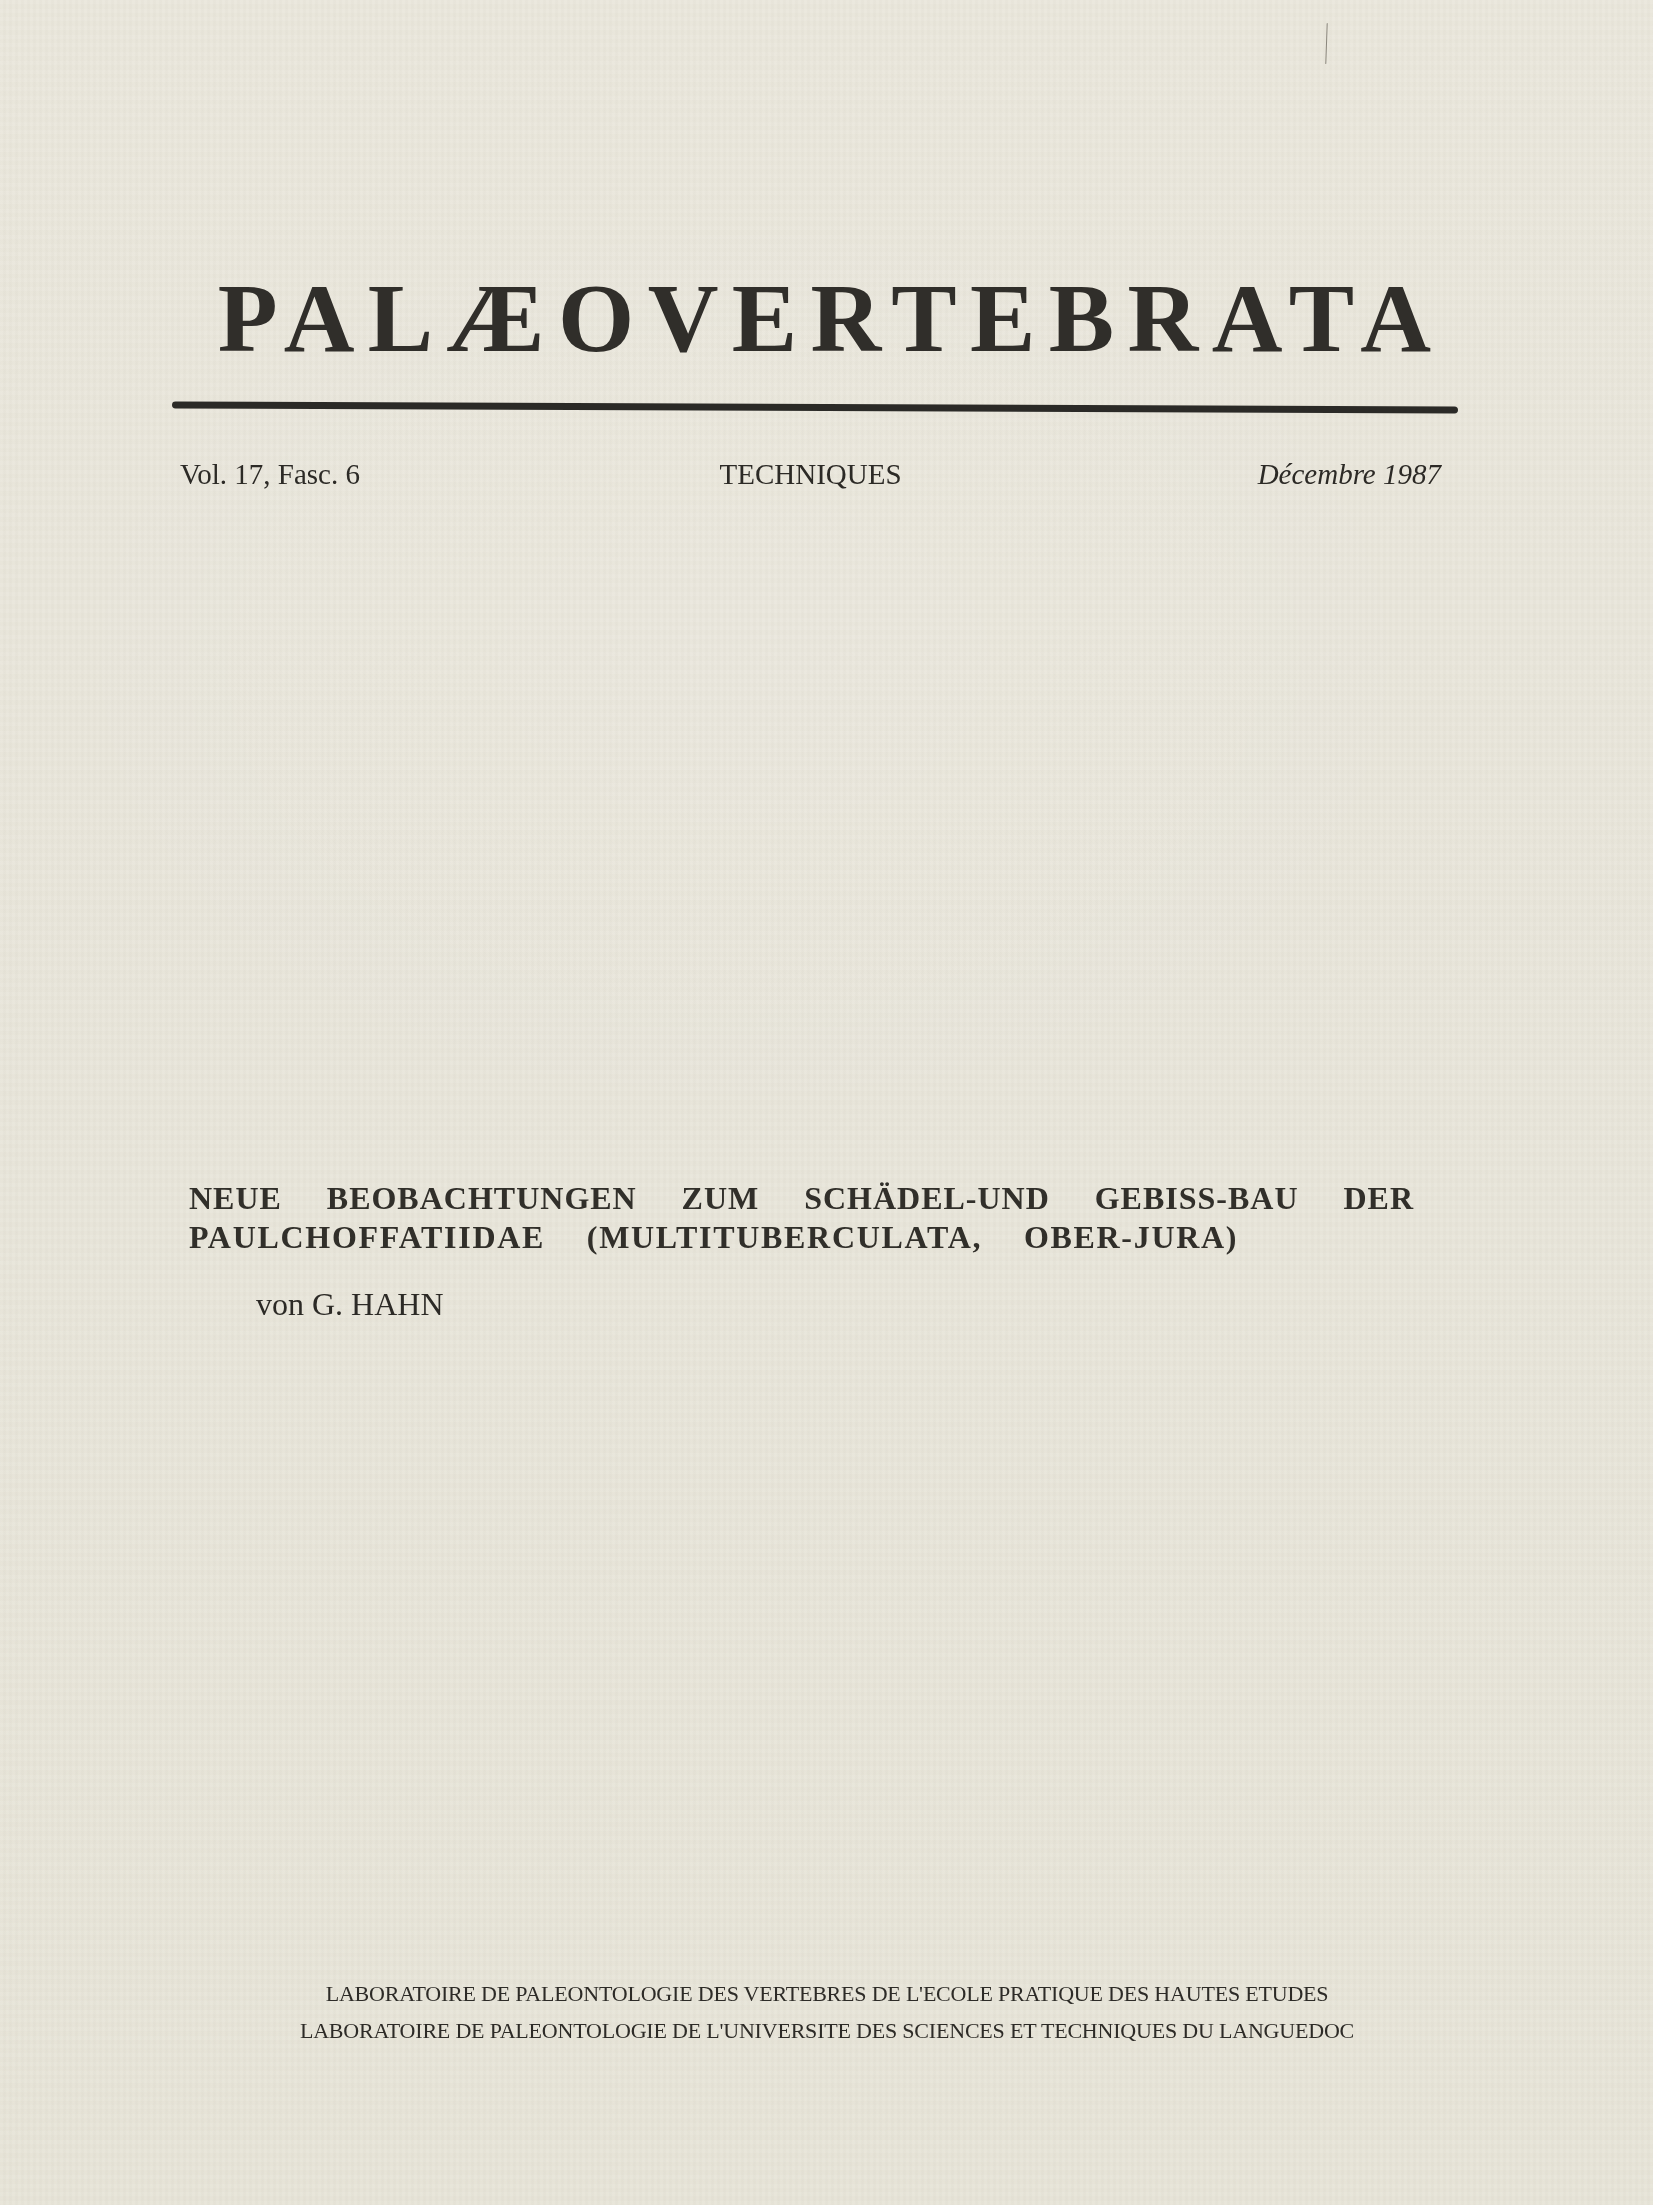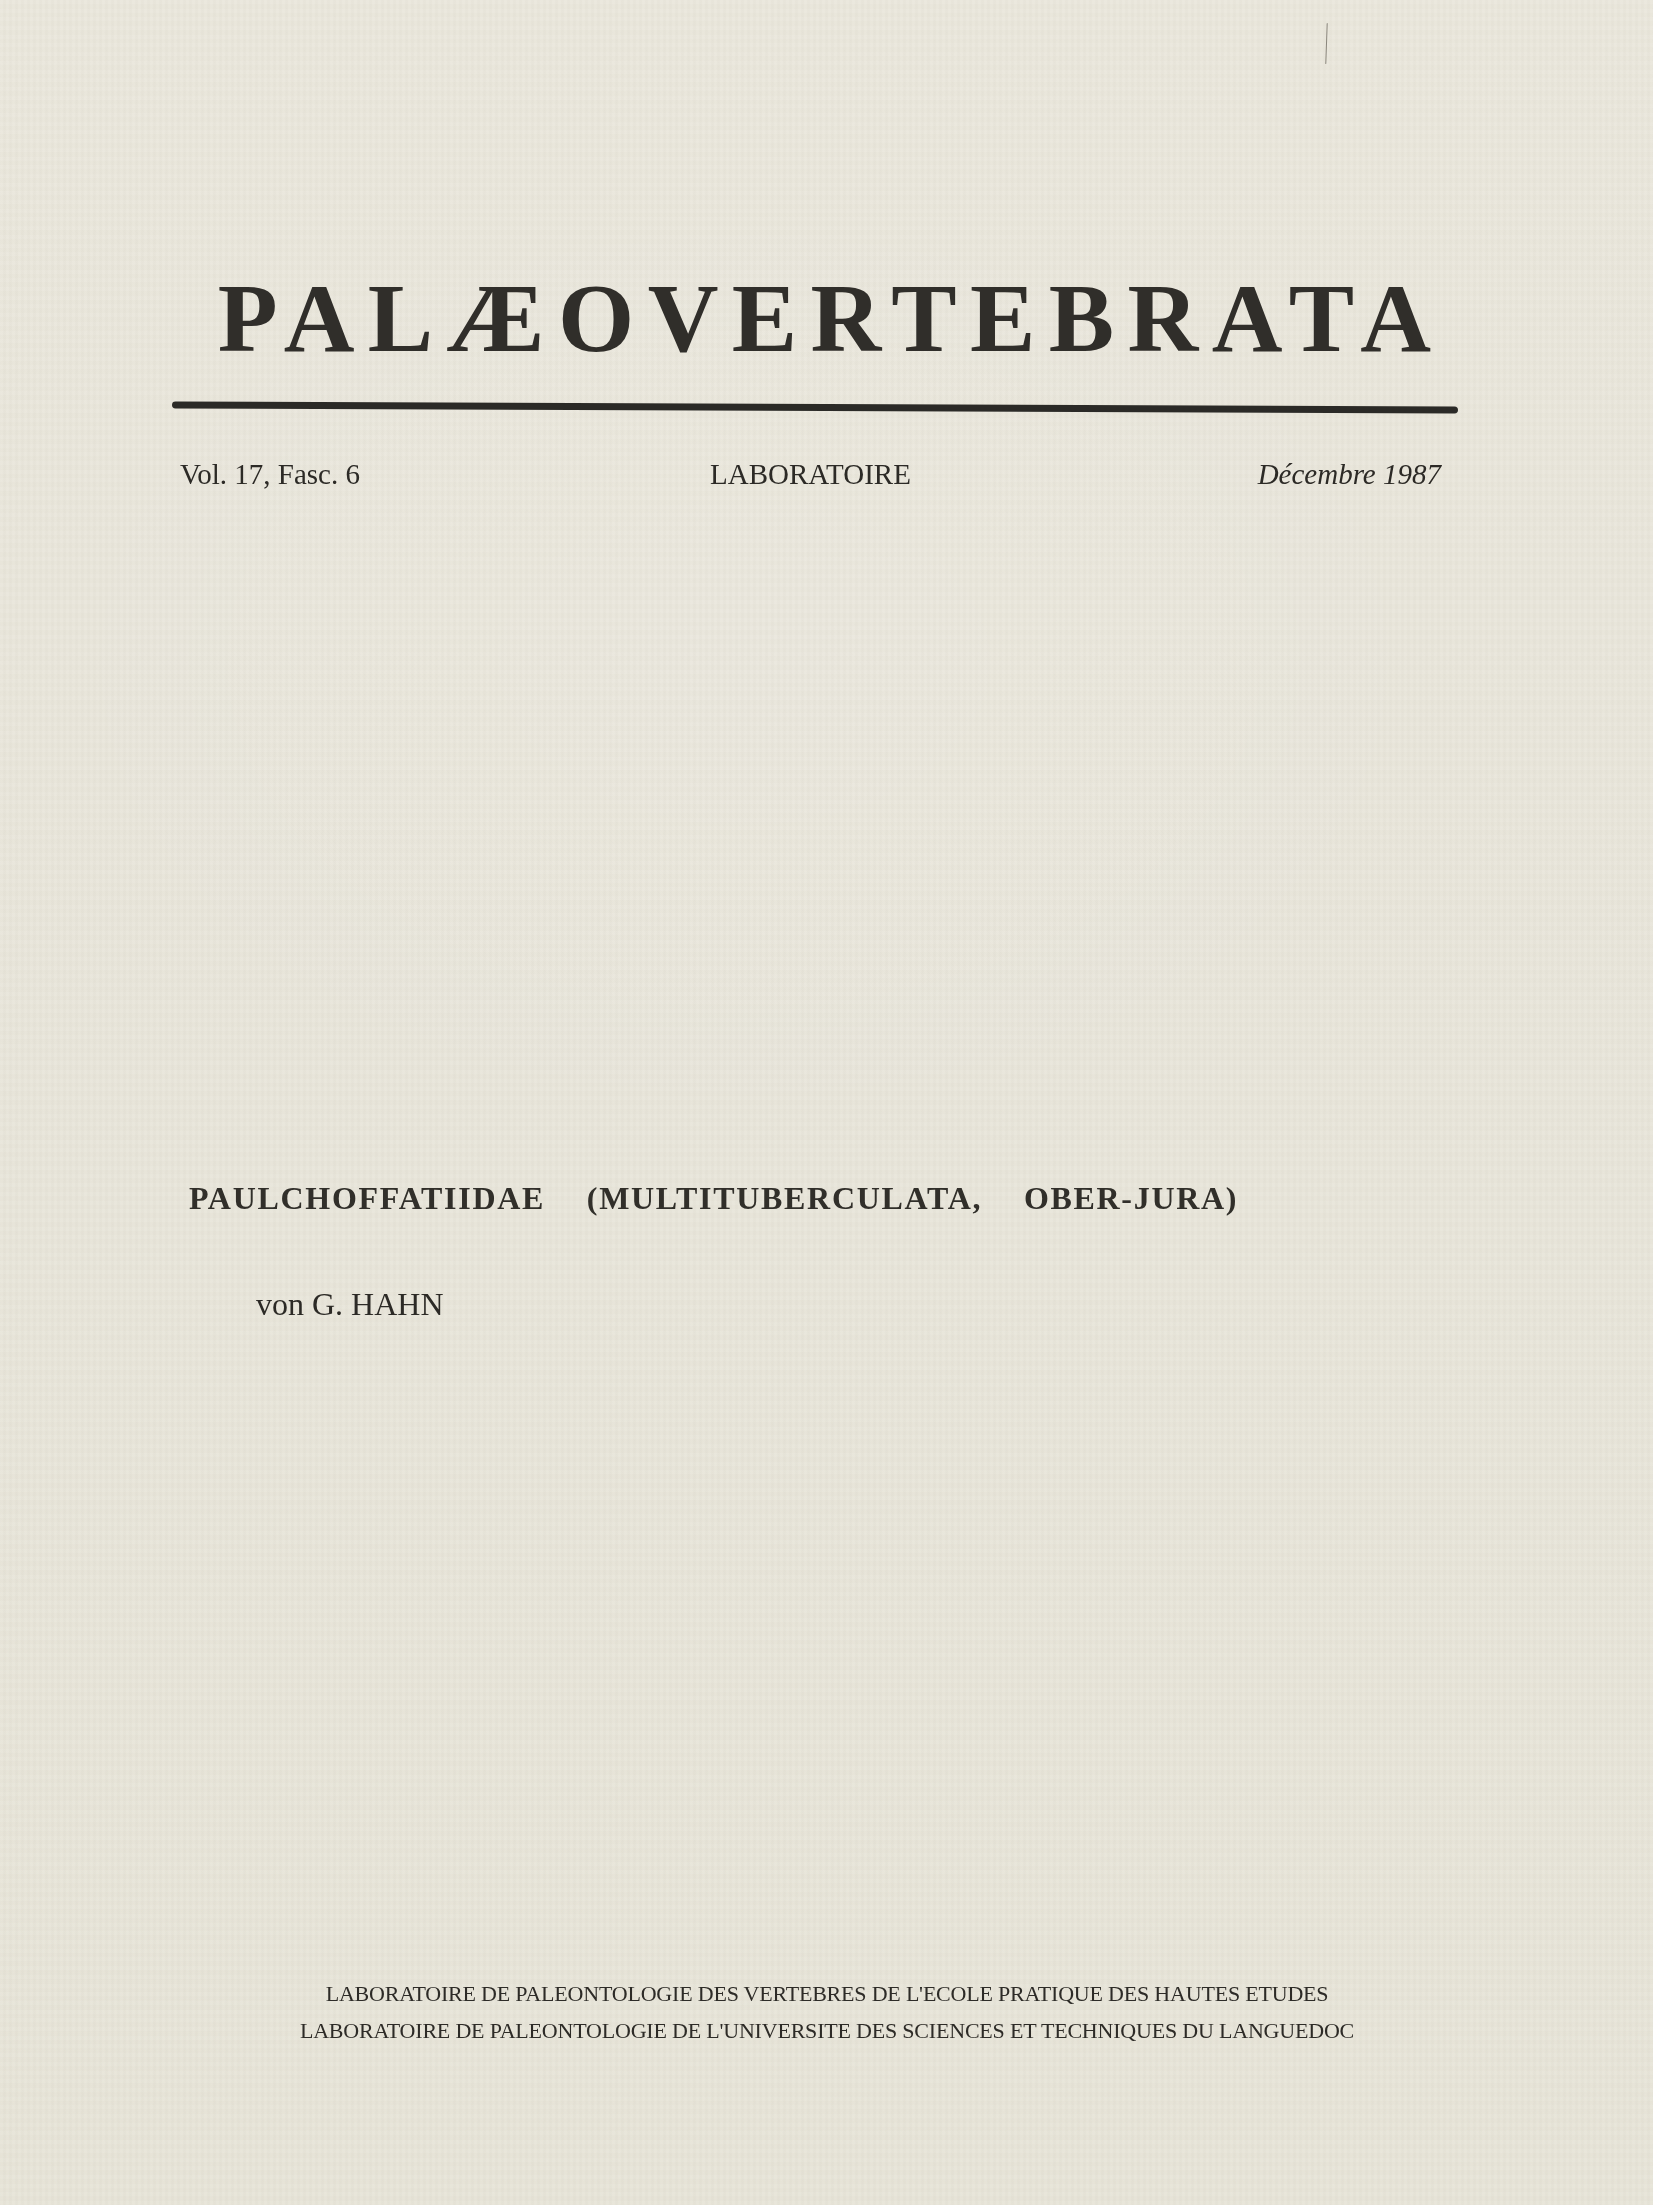--- a/index.html
+++ b/index.html
@@ -122,25 +122,26 @@
 <body>
 
 <div class="page">
 
   <h1 class="journal-title">PALÆOVERTEBRATA</h1>
 
   <div class="title-rule"></div>
 
   <div class="meta-row">
     <span class="meta-left">Vol. 17, Fasc. 6</span>
-    <span class="meta-center">LABORATOIRE</span>
+    <span class="meta-center">TECHNIQUES</span>
     <span class="meta-right">Décembre 1987</span>
   </div>
 
   <div class="article-title">
+    <div class="line1">NEUE BEOBACHTUNGEN ZUM SCHÄDEL-UND GEBISS-BAU DER</div>
     <div class="line2">PAULCHOFFATIIDAE (MULTITUBERCULATA, OBER-JURA)</div>
   </div>
 
   <div class="byline">von G. HAHN</div>
 
   <div class="publisher-footer">
     <div>LABORATOIRE DE PALEONTOLOGIE DES VERTEBRES DE L'ECOLE PRATIQUE DES HAUTES ETUDES</div>
     <div>LABORATOIRE DE PALEONTOLOGIE DE L'UNIVERSITE DES SCIENCES ET TECHNIQUES DU LANGUEDOC</div>
   </div>
 

